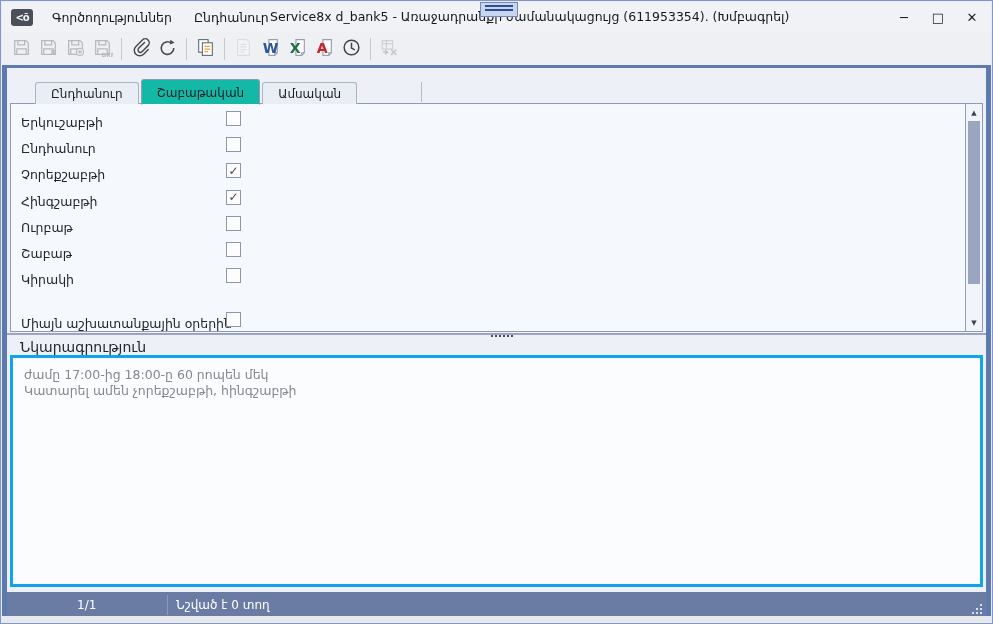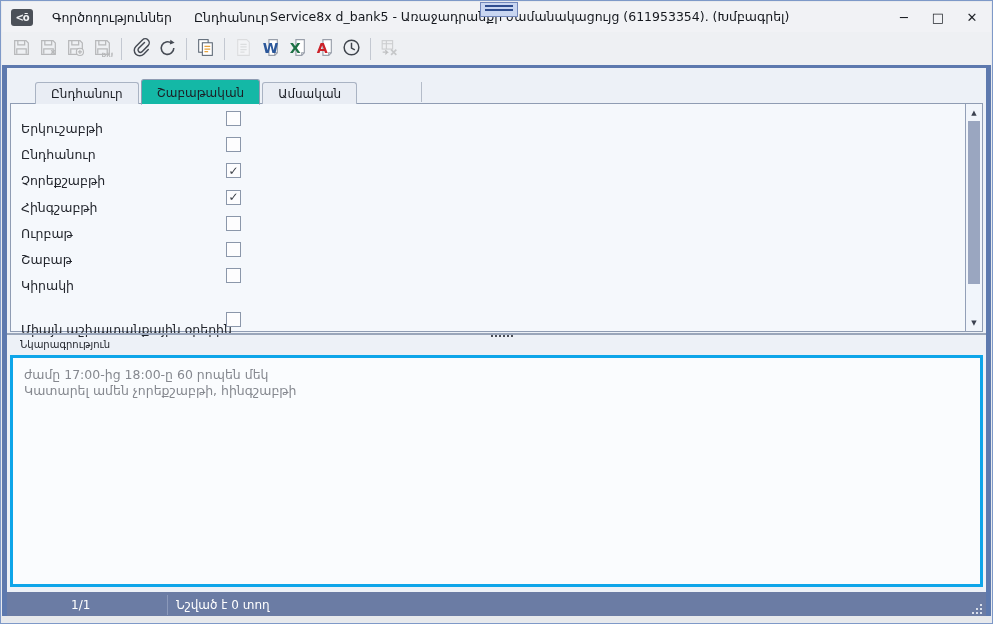--- a/index.html
+++ b/index.html
@@ -69,48 +69,48 @@
     background:#f5f8fc; border:1px solid #8f9cb3;
   }
   .day-row { position:absolute; left:10px; height:22px; display:flex; align-items:center; }
   .day-label { font-size:12.5px; color:#23262d; }
   .cb {
     position:absolute; left:205px; top:3px; width:15px; height:15px;
     background:#fdfdfe; border:1px solid #8b97aa;
     display:flex; align-items:center; justify-content:center;
     font-size:12px; color:#3b3f46; line-height:1;
   }
-  .day-row .daytext { position:absolute; left:0; top:13px; }
+  .day-row .daytext { position:absolute; left:0; top:7px; }
   
   .vscroll {
     position:absolute; right:0; top:0; bottom:0; width:17px;
     background:#f1f5fb; border-left:1px solid #93a0b8;
   }
   .sbtn {
     position:absolute; left:0; width:16px; height:15px; display:flex;
     align-items:center; justify-content:center; font-size:7px; color:#3c4250;
   }
   .sbtn.up { top:1px; }
   .sbtn.down { bottom:1px; }
   .sthumb { position:absolute; left:2px; top:17px; width:12px; height:163px; background:#9aa6c0; }
   
   .splitter { position:absolute; left:0; right:0; top:265px; height:2px; background:#9aa6ba; }
   .splitter-grip { position:absolute; left:484px; top:267px; width:22px; border-top:2px dotted #4a4e57; }
-  .desc-label { position:absolute; left:13px; top:271px; font-size:10px; color:#23262d; }
+  .desc-label { position:absolute; left:13px; top:271px; font-size:14px; color:#23262d; }
   .desc-box {
     position:absolute; left:3px; right:3px; top:287px; bottom:31px;
     background:#fafcfe; border:3px solid #0ea5e9; padding:9px 11px; overflow:hidden;
   }
   .desc-line { font-size:12.5px; line-height:16px; color:#85888f; }
   
   .statusbar {
     position:absolute; left:0; right:0; bottom:0; height:26px; background:#6b7ca4;
     color:#fff; font-size:12px; display:flex; align-items:center;
   }
-  .sb-page { position:absolute; left:64px; }
+  .sb-page { position:absolute; left:70px; }
   .sb-sep { position:absolute; left:160px; top:3px; bottom:3px; width:1px; background:#8b99ba; }
   .sb-sel { position:absolute; left:169px; }
   .grip {
     position:absolute; right:4px; bottom:4px; width:2px; height:2px; background:#d9dfeb;
     box-shadow:-4px 0 0 #d9dfeb, -8px 0 0 #d9dfeb, 0 -4px 0 #d9dfeb, -4px -4px 0 #d9dfeb, 0 -8px 0 #d9dfeb;
   }
   .bottom-strip { position:absolute; left:1px; right:1px; bottom:1px; height:6px; background:#e7e9ec; }
 </style>
 </head>
 <body>

